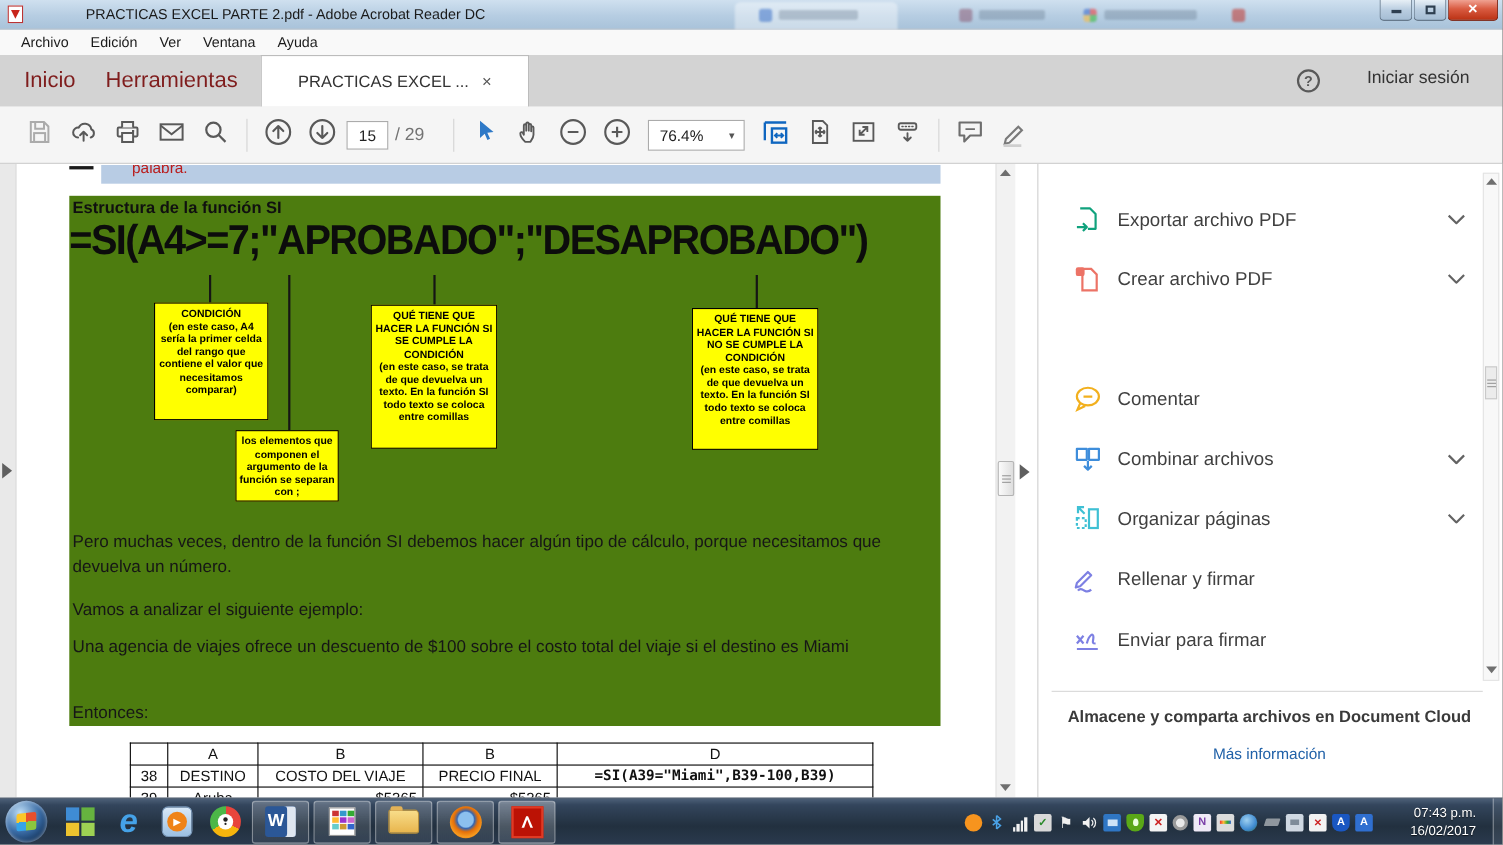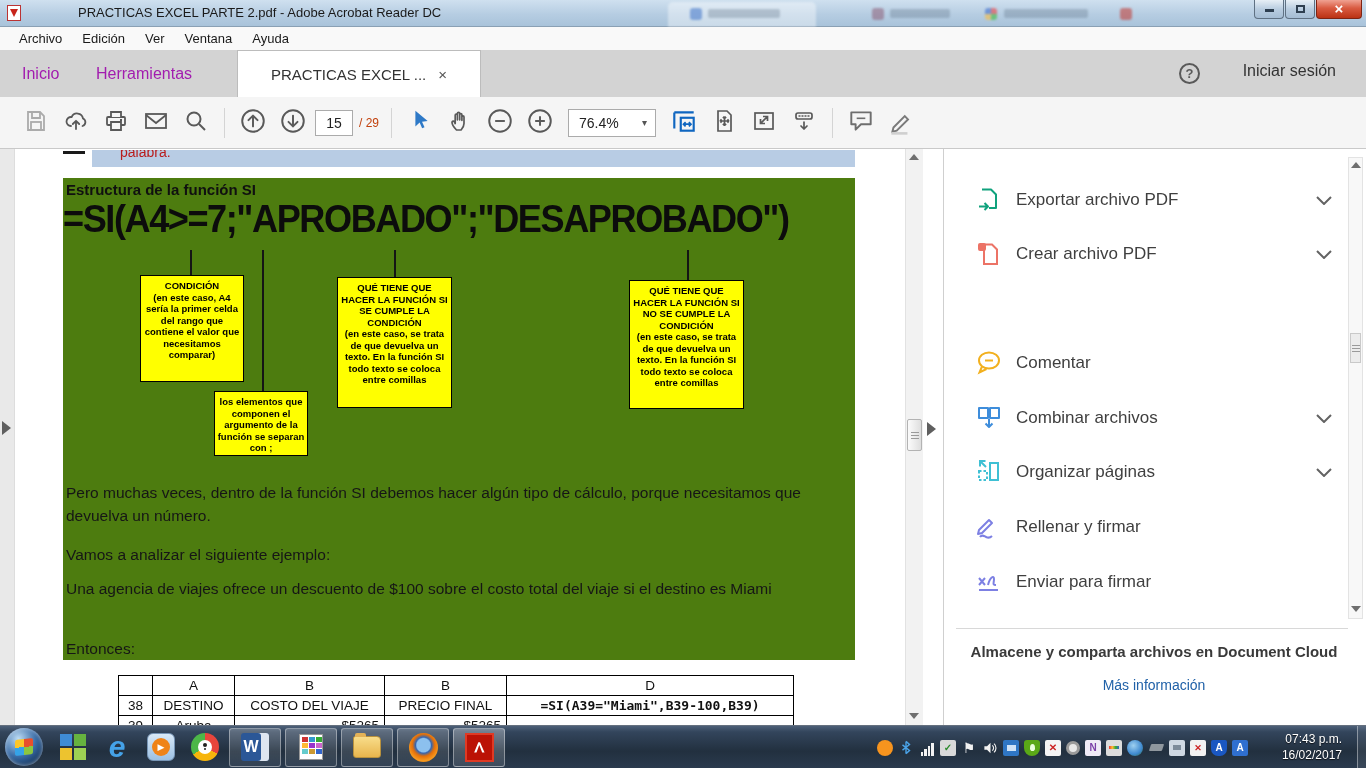--- a/index.html
+++ b/index.html
@@ -24,37 +24,37 @@
   .winbtn.close { background:linear-gradient(180deg,#f0a292,#d95b41 45%,#bb3214); border-color:#7e2413; color:#fff; font-size:15px; font-weight:bold; }
   .glyph-min { display:inline-block; width:9px; height:3px; background:#2e3f50; margin-bottom:1px; }
   .glyph-max { display:inline-block; width:9px; height:8px; border:2px solid #2e3f50; margin-top:4px; }
 
   
   .menubar { top:27px; left:0; width:1366px; height:23px; background:#f9f9f9; display:flex; align-items:center; padding-left:10px; gap:2px; }
   .menu-item { font-size:13px; color:#1a1a1a; padding:2px 9px; }
 
   
   .tabbar { top:50px; left:0; width:1366px; height:47px; background:#d3d3d3; }
-  .toptab { font-size:16px; color:#a21caf; top:0; height:47px; line-height:47px; padding:0 14px; }
+  .toptab { font-size:20px; color:#7f1d1d; top:0; height:47px; line-height:47px; padding:0 14px; }
   .doc-tab { left:237px; top:0; width:244px; height:47px; background:#fff; border:1px solid #bcbcbc; border-bottom:none;
     display:flex; align-items:center; justify-content:center; gap:12px; }
   .doc-tab .lbl { font-size:15px; color:#333; }
   .doc-tab .x { font-size:15px; color:#555; }
   .help-circle { right:166px; top:13px; width:21px; height:21px; border:2px solid #595959; border-radius:50%; color:#595959;
     font-size:13px; font-weight:bold; text-align:center; line-height:18px; }
   .signin { right:30px; top:12px; font-size:16px; color:#333; }
 
   
   .toolbar { top:97px; left:0; width:1366px; height:52px; background:#f5f5f5; border-bottom:1px solid #c9c9c9;
     display:flex; align-items:center; padding-left:16px; }
   .tbtn { width:40px; height:40px; display:flex; align-items:center; justify-content:center; flex:0 0 auto; }
   .tdiv { width:1px; height:30px; background:#d4d4d4; margin:0 8px; flex:0 0 auto; }
   .pagebox { width:38px; height:26px; background:#fff; border:1px solid #ababab; font-size:14px; color:#222;
     text-align:center; line-height:24px; margin:0 6px 0 2px; flex:0 0 auto; }
-  .pagetotal { font-size:12px; color:#c2410c; margin-right:4px; flex:0 0 auto; }
+  .pagetotal { font-size:16px; color:#737373; margin-right:18px; flex:0 0 auto; }
   .zoombox { width:88px; height:28px; background:#fff; border:1px solid #ababab; display:flex; align-items:center;
     justify-content:space-between; padding:0 8px 0 10px; margin:0 8px; flex:0 0 auto; }
   .zoombox .zv { font-size:14px; color:#222; }
   .zoombox .zc { font-size:10px; color:#555; }
 
   
   .content { top:149px; left:0; width:1366px; height:576px; background:#fff; overflow:hidden; }
   .left-strip { left:0; top:0; width:15px; height:576px; background:#e9e9e9; border-right:1px solid #dddddd; }
   .tri-right { width:0; height:0; border-top:7px solid transparent; border-bottom:7px solid transparent; border-left:9px solid #5f5f5f; }
   .tri-up { width:0; height:0; border-left:5px solid transparent; border-right:5px solid transparent; border-bottom:6px solid #6f6f6f; }

